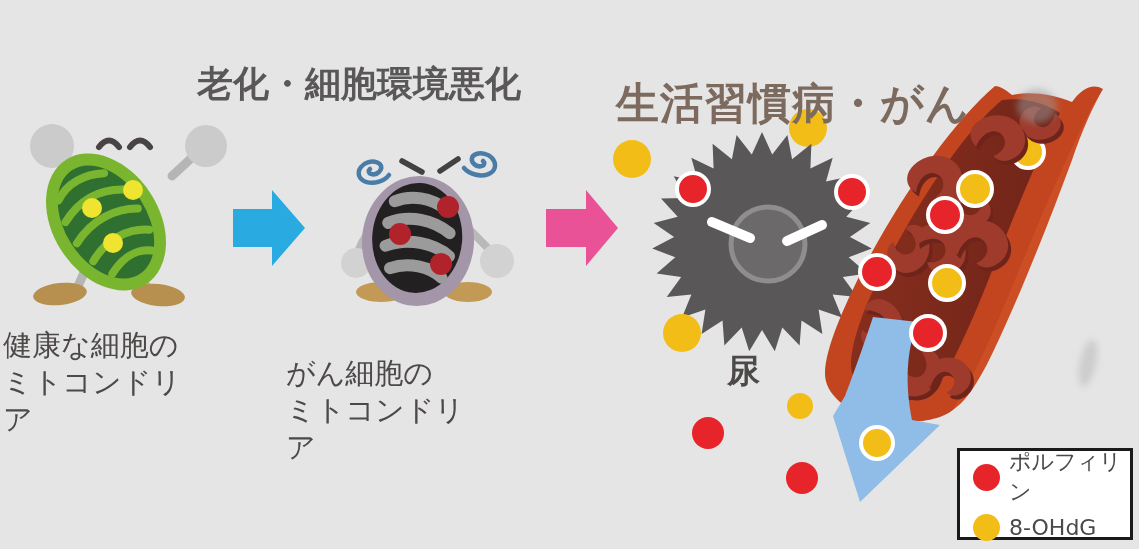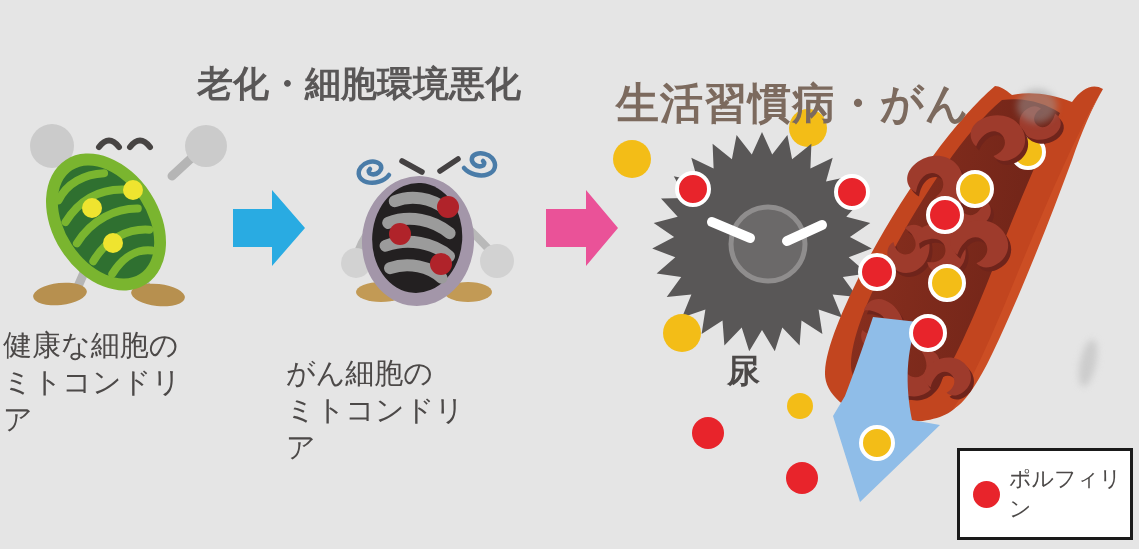--- a/index.html
+++ b/index.html
@@ -209,14 +209,18 @@
     <div>ミトコンドリア</div>
   </div>
 
   <div class="txt urine">尿</div>
 
   <div class="legend">
     <div class="legend-row">
       <span class="legend-dot" id="legend-dot-0" style="background: rgb(232, 36, 43);"></span>
       <span class="legend-label">ポルフィリン</span>
     </div>
+    <div class="legend-row">
+      <span class="legend-dot" id="legend-dot-1" style="background: rgb(243, 189, 23);"></span>
+      <span class="legend-label">8-OHdG</span>
+    </div>
   </div>
 </div>
 
 </body></html>

